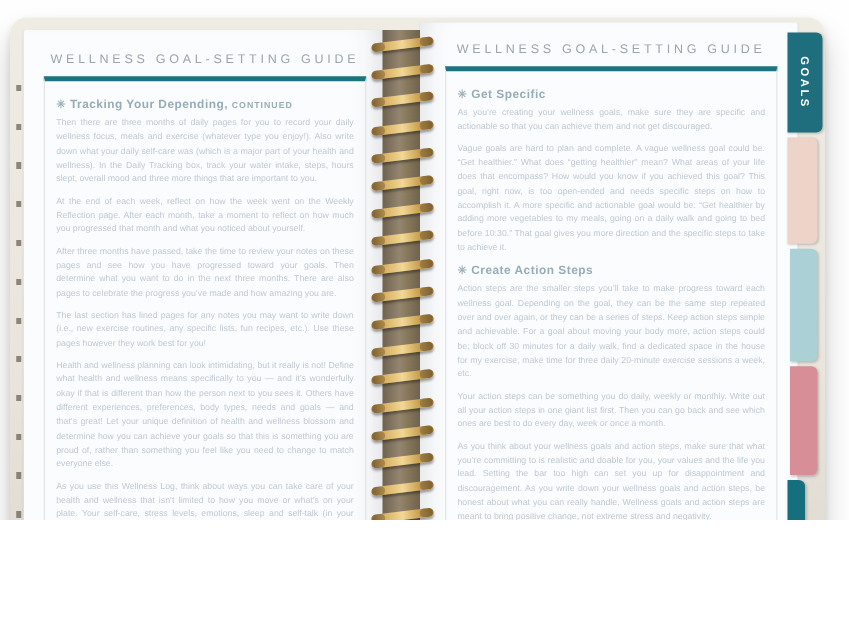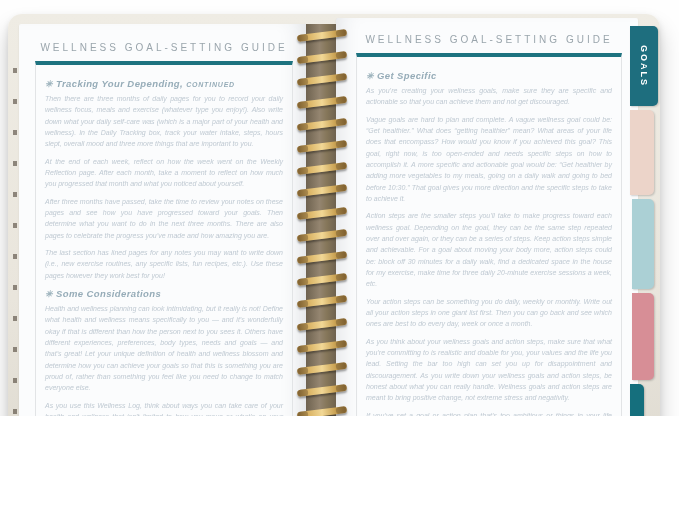--- a/index.html
+++ b/index.html
@@ -42,21 +42,21 @@
     box-shadow:inset 18px 0 22px -16px rgba(40,50,60,0.14), 0 1px 2px rgba(0,0,0,0.08);
     padding:12px 16px 0 20px;
   }
   .page-header {
     text-align:center; font-size:10px; letter-spacing:3px;
     color:#9aa5ac; font-weight:400; margin:4px 0 8px;
     white-space:nowrap;
   }
   .content-box {
     border:1px solid #e2e4e6; border-top:4px solid #1e7380;
-    padding:6px 9px 8px; overflow:hidden;font-style:italic;
+    padding:6px 9px 8px; overflow:hidden;
   }
   .page-left .content-box { height:396px; }
   .page-right .content-box { height:400px; }
   .section-title {
     color:#96acb8; font-size:9.5px; font-weight:700;
     letter-spacing:0.4px; margin:7px 0 4px;
   }
   .section-marker { color:#9db3bd; font-size:9px; margin-right:3px; }
   .title-suffix { font-size:7px; letter-spacing:0.8px; font-weight:700; }
   .para {
@@ -120,43 +120,43 @@
         <p class="para">Then there are three months of daily pages for you to record your daily wellness focus, meals and exercise (whatever type you enjoy!). Also write down what your daily self-care was (which is a major part of your health and wellness). In the Daily Tracking box, track your water intake, steps, hours slept, overall mood and three more things that are important to you.</p>
         <p class="para">At the end of each week, reflect on how the week went on the Weekly Reflection page. After each month, take a moment to reflect on how much you progressed that month and what you noticed about yourself.</p>
         <p class="para">After three months have passed, take the time to review your notes on these pages and see how you have progressed toward your goals. Then determine what you want to do in the next three months. There are also pages to celebrate the progress you’ve made and how amazing you are.</p>
       </div>
 
       <div>
         <p class="para">The last section has lined pages for any notes you may want to write down (i.e., new exercise routines, any specific lists, fun recipes, etc.). Use these pages however they work best for you!</p>
       </div>
 
       <div>
-        <div class="section-title">
-          <span class="section-marker">✳</span><span>Some Considerations</span>
-        </div>
         <p class="para">Health and wellness planning can look intimidating, but it really is not! Define what health and wellness means specifically to you — and it’s wonderfully okay if that is different than how the person next to you sees it. Others have different experiences, preferences, body types, needs and goals — and that’s great! Let your unique definition of health and wellness blossom and determine how you can achieve your goals so that this is something you are proud of, rather than something you feel like you need to change to match everyone else.</p>
         <p class="para">As you use this Wellness Log, think about ways you can take care of your health and wellness that isn’t limited to how you move or what’s on your plate. Your self-care, stress levels, emotions, sleep and self-talk (in your head and out loud) are just as important, if not more. Start taking care of ALL of YOU!</p>
       </div>
 
     </div>
   </div>
 
   <div class="page page-right">
     <div class="page-header">WELLNESS GOAL-SETTING GUIDE</div>
     <div class="content-box">
 
       <div>
         <div class="section-title">
           <span class="section-marker">✳</span><span>Get Specific</span>
         </div>
         <p class="para">As you’re creating your wellness goals, make sure they are specific and actionable so that you can achieve them and not get discouraged.</p>
         <p class="para">Vague goals are hard to plan and complete. A vague wellness goal could be: “Get healthier.” What does “getting healthier” mean? What areas of your life does that encompass? How would you know if you achieved this goal? This goal, right now, is too open-ended and needs specific steps on how to accomplish it. A more specific and actionable goal would be: “Get healthier by adding more vegetables to my meals, going on a daily walk and going to bed before 10:30.” That goal gives you more direction and the specific steps to take to achieve it.</p>
       </div>
 
       <div>
+        <div class="section-title">
+          <span class="section-marker">✳</span><span>Create Action Steps</span>
+        </div>
         <p class="para">Action steps are the smaller steps you’ll take to make progress toward each wellness goal. Depending on the goal, they can be the same step repeated over and over again, or they can be a series of steps. Keep action steps simple and achievable. For a goal about moving your body more, action steps could be: block off 30 minutes for a daily walk, find a dedicated space in the house for my exercise, make time for three daily 20-minute exercise sessions a week, etc.</p>
         <p class="para">Your action steps can be something you do daily, weekly or monthly. Write out all your action steps in one giant list first. Then you can go back and see which ones are best to do every day, week or once a month.</p>
       </div>
 
       <div>
         <p class="para">As you think about your wellness goals and action steps, make sure that what you’re committing to is realistic and doable for you, your values and the life you lead. Setting the bar too high can set you up for disappointment and discouragement. As you write down your wellness goals and action steps, be honest about what you can really handle. Wellness goals and action steps are meant to bring positive change, not extreme stress and negativity.</p>
         <p class="para">If you’ve set a goal or action plan that’s too ambitious or things in your life change, it’s okay to readjust your goals and action plans to work better for you. As you evolve and grow, your goals and plans can change, too.</p>
       </div>
 
     </div>

